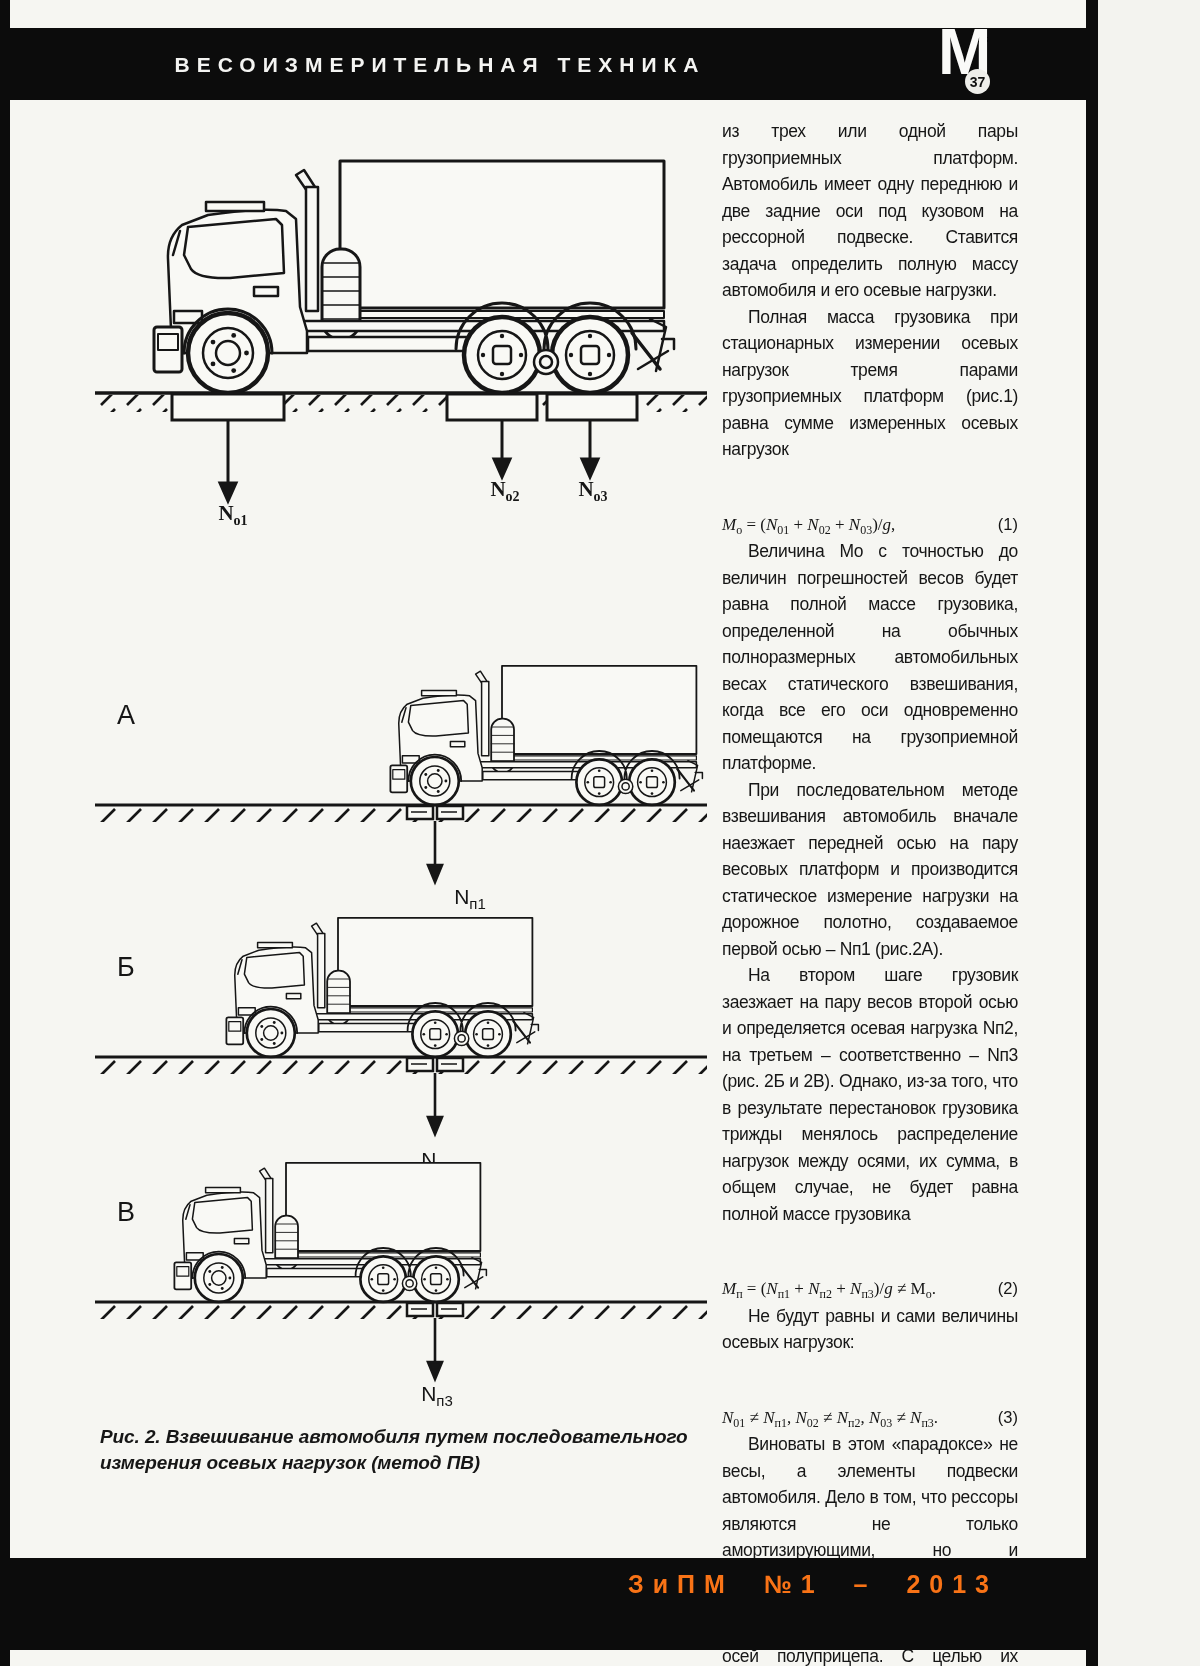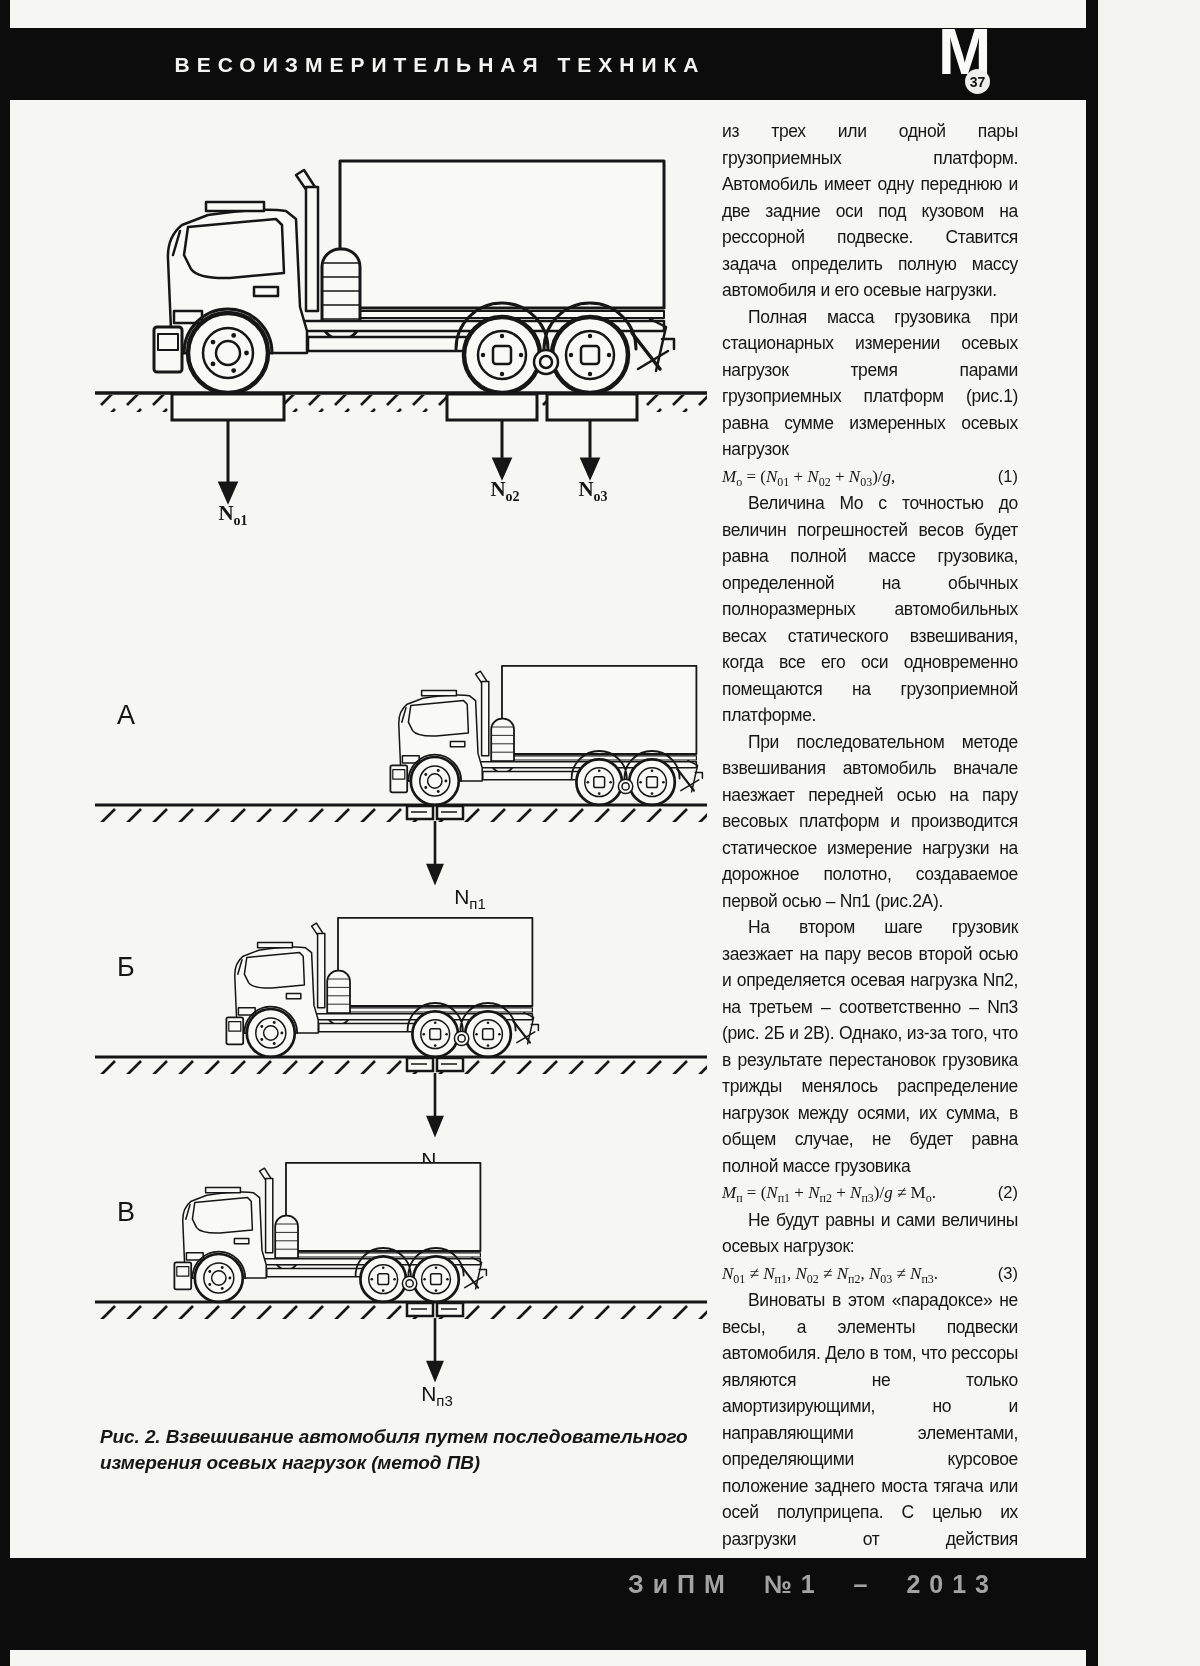--- a/index.html
+++ b/index.html
@@ -13,29 +13,29 @@
   .header-bar{position:absolute;left:10px;top:28px;width:1076px;height:72px;background:#0c0c0c;}
   .header-title{position:absolute;left:0;top:25px;width:860px;text-align:center;color:#f4f4f2;
         font-size:21px;font-weight:bold;letter-spacing:7px;white-space:nowrap;}
   .logo-m{position:absolute;left:928px;top:-8px;color:#fafaf8;font-size:64px;font-weight:bold;
         font-family:"Liberation Sans",sans-serif;line-height:1;}
   .logo-circle{position:absolute;left:955px;top:41px;width:25px;height:25px;border-radius:50%;
         background:#eeeeea;color:#111;font-size:14px;font-weight:bold;
         display:flex;align-items:center;justify-content:center;}
   
   .footer-bar{position:absolute;left:10px;top:1558px;width:1076px;height:92px;background:#0c0c0c;}
-  .footer-text{position:absolute;right:88px;top:12px;color:#a3a3a3;font-size:25px;font-weight:bold;
+  .footer-text{position:absolute;right:88px;top:12px;color:#f97316;font-size:25px;font-weight:bold;
         letter-spacing:9px;word-spacing:14px;white-space:nowrap;}
   
   .col-right{position:absolute;left:722px;top:118px;width:296px;font-size:17.5px;line-height:26.5px;
         text-align:justify;letter-spacing:-0.35px;}
   .col-right p{margin:0;}
   .ind{text-indent:26px;}
   .eq{display:flex;justify-content:space-between;align-items:baseline;
-        font-family:"Liberation Serif",serif;font-size:17px;letter-spacing:0;}
+        font-family:"Liberation Serif",serif;font-size:17px;letter-spacing:0;margin-top:48px;}
   .eq-body{white-space:nowrap;}
   .eq sub{font-size:12px;line-height:0;}
   .it{font-style:italic;}
   .eq-num{font-family:"Liberation Sans",sans-serif;font-size:16.5px;}
   
   .fig{position:absolute;}
   .caption{position:absolute;font-weight:bold;font-style:italic;font-size:19px;line-height:26px;
         letter-spacing:-0.1px;}
   .n-label{position:absolute;transform:translateX(-50%);font-family:"Liberation Serif",serif;
         font-weight:bold;font-size:21px;white-space:nowrap;}

